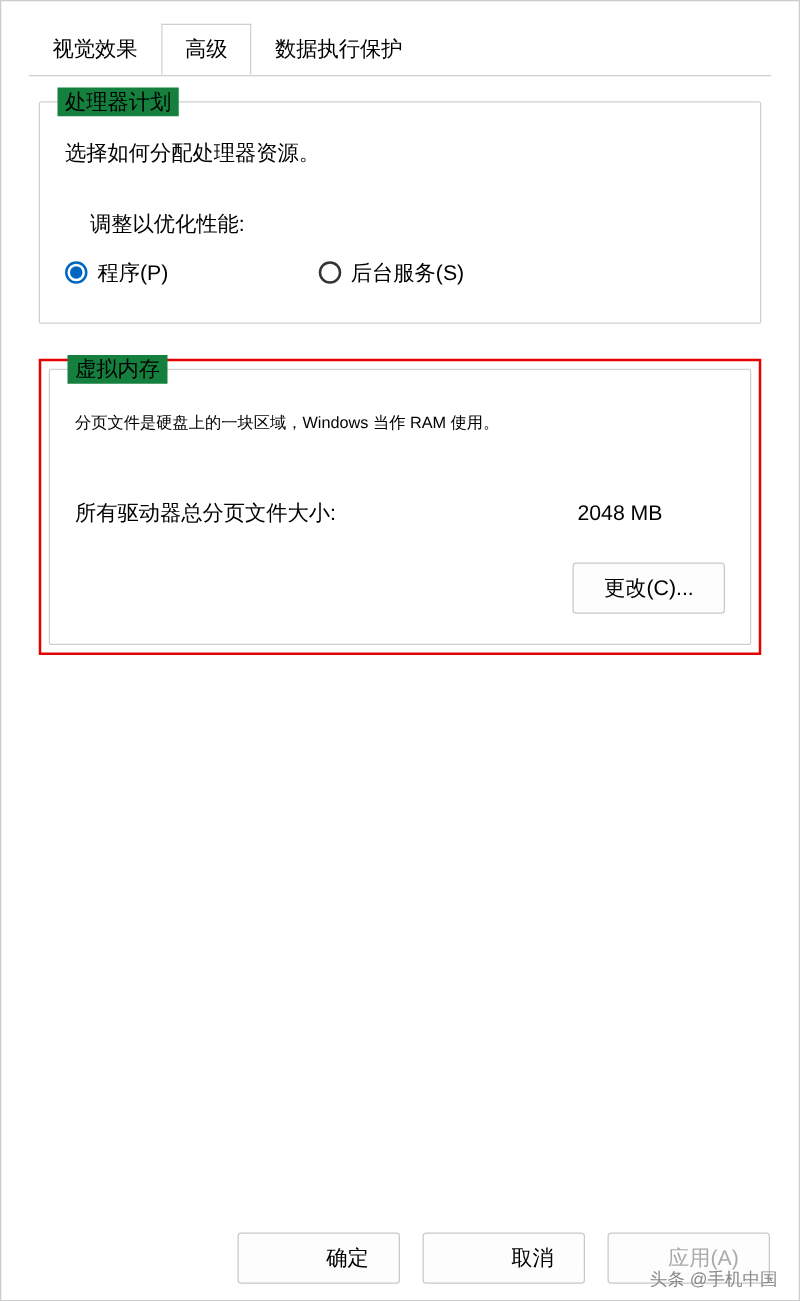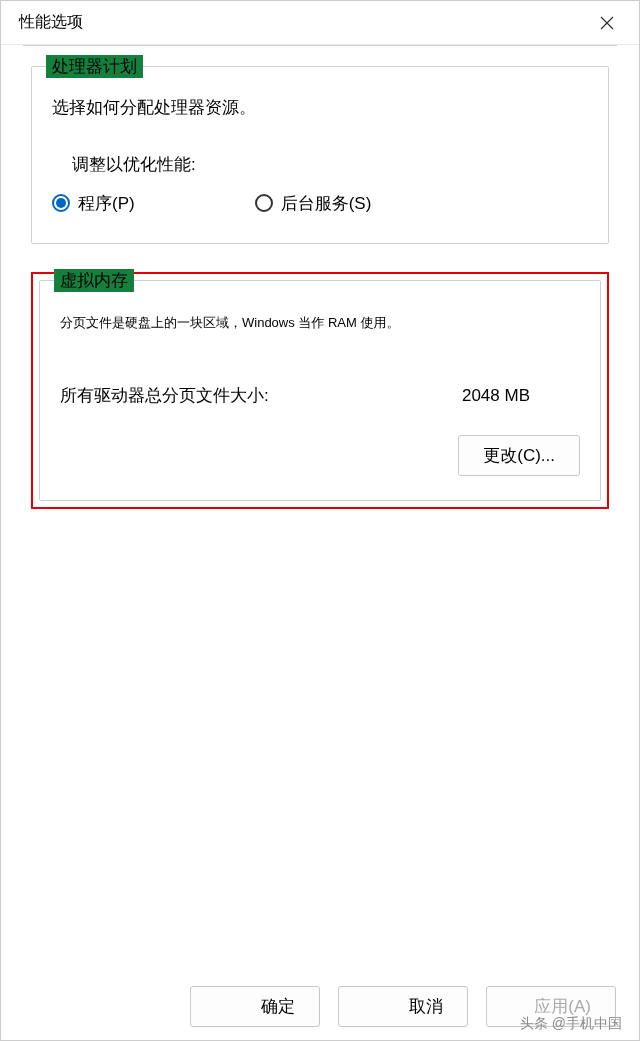--- a/index.html
+++ b/index.html
@@ -206,30 +206,26 @@
       right: 18px;
       font-size: 14px;
       color: #888;
       pointer-events: none;
     }
   </style>
 </head>
 <body>
 
 <div class="window">
-  <div class="titlebar">
-    <span class="titlebar-title">性能选项</span>
-    <div class="close-btn">
-      <svg viewBox="0 0 14 14">
-          <line x1="1" y1="1" x2="13" y2="13" stroke="#333" stroke-width="1.2"></line>
-          <line x1="13" y1="1" x2="1" y2="13" stroke="#333" stroke-width="1.2"></line>
-        </svg>
-    </div>
+
+  <div class="tabs">
+    <div class="tab">视觉效果</div>
+    <div class="tab active">高级</div>
+    <div class="tab">数据执行保护</div>
   </div>
-
 
   <div class="tab-content-wrapper">
     <div class="content">
 
       <div class="group">
         <div class="group-title">处理器计划</div>
         <div class="group-text">选择如何分配处理器资源。</div>
         <div class="group-label">调整以优化性能:</div>
         <div class="radio-row">
           <label class="radio-option">

